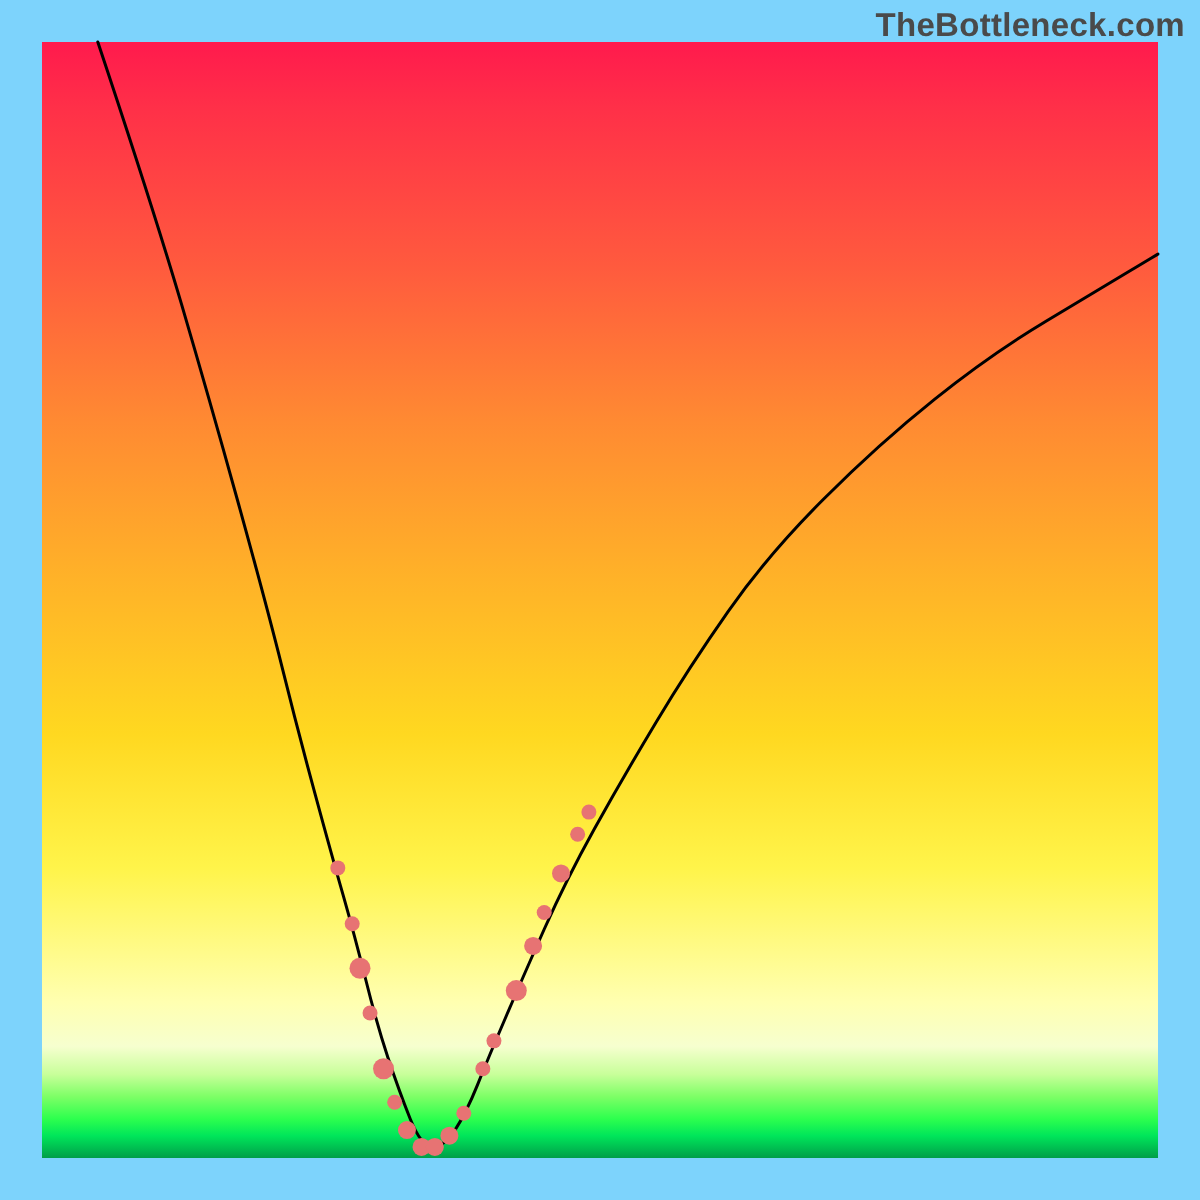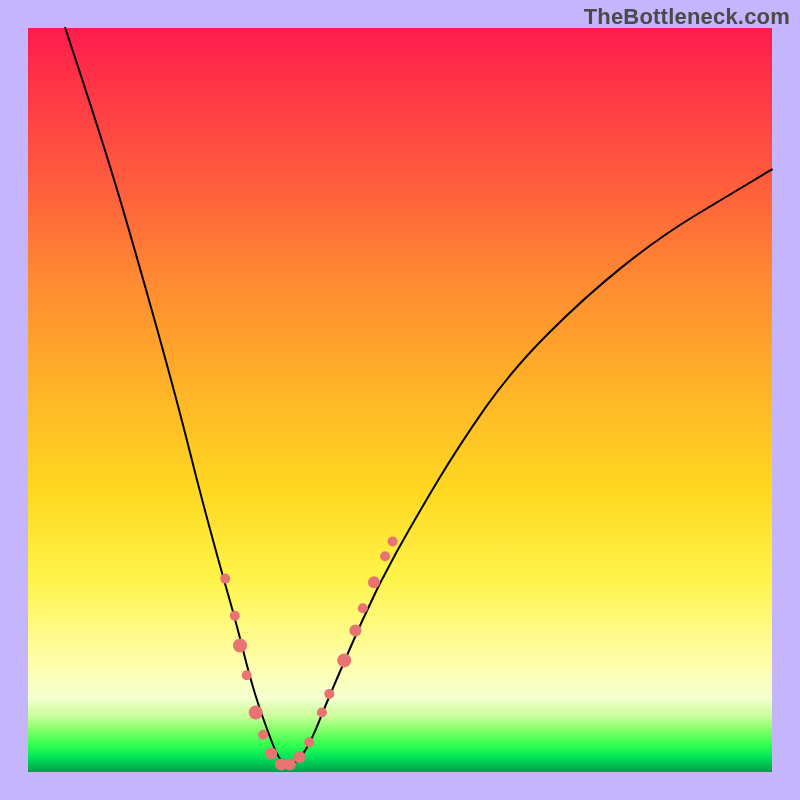--- a/index.html
+++ b/index.html
@@ -10,21 +10,21 @@
     overflow: hidden;
     background: #000;
     font-family: Arial, Helvetica, sans-serif;
   }
   .frame {
     position: absolute;
     top: 0;
     left: 0;
     width: 800px;
     height: 800px;
-    background: #c4b5fd;
+    background: #7dd3fc;
   }
   .plot {
     position: absolute;
     top: 28px;
     left: 28px;
     width: 744px;
     height: 744px;
     
     background: linear-gradient(
       to bottom,

